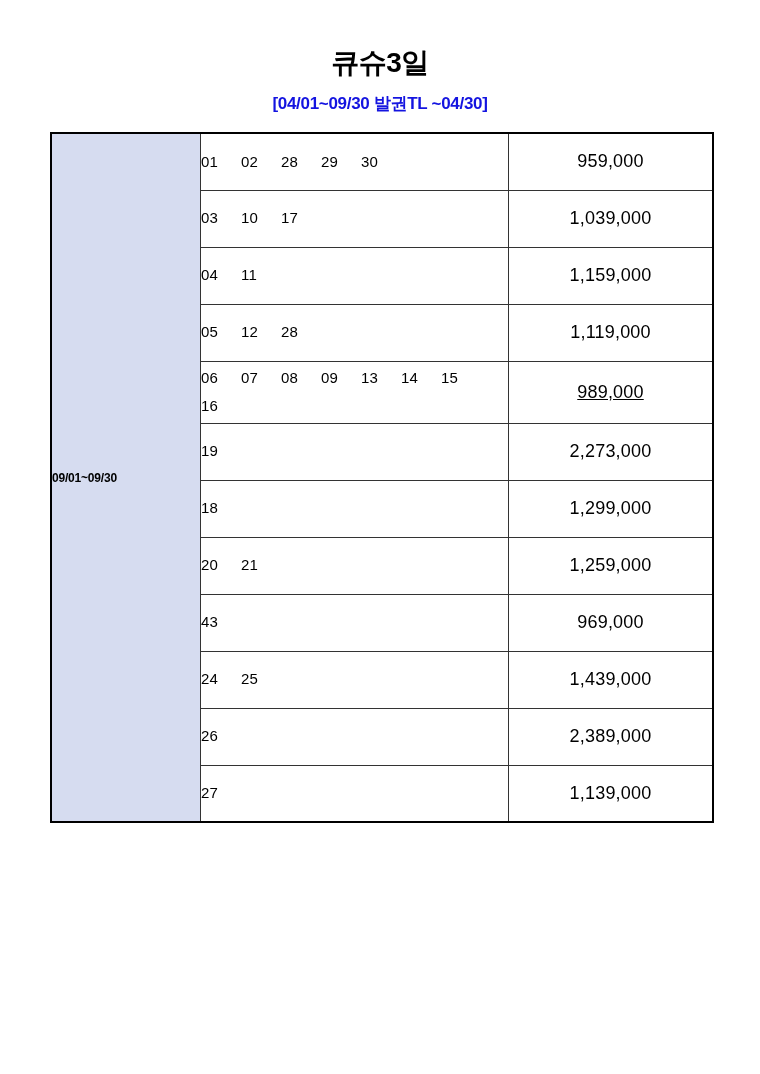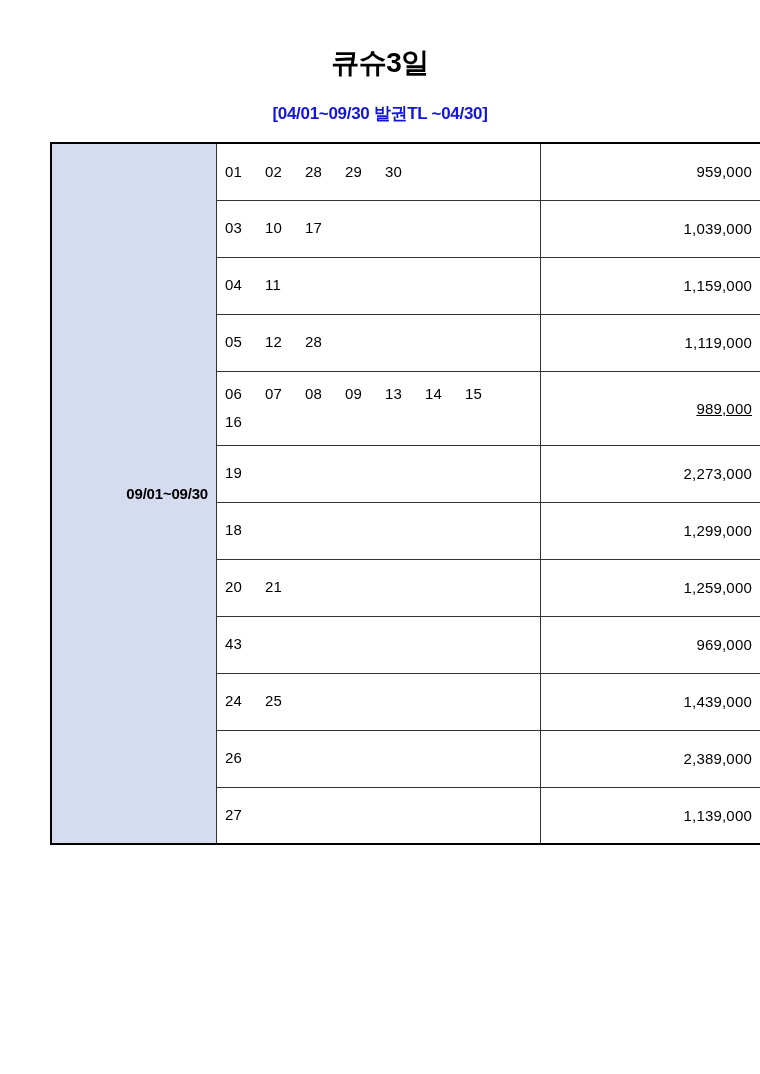--- a/index.html
+++ b/index.html
@@ -26,43 +26,43 @@
     font-weight: bold;
     color: #000000;
     margin-top: 44px;
     letter-spacing: -0.5px;
   }
   .subtitle {
     text-align: center;
     font-size: 17px;
     font-weight: bold;
     color: #1414e0;
-    margin-top: 20px;
+    margin-top: 10px;
     letter-spacing: -0.3px;
   }
   .table-wrap {
     margin: 17px auto 0 auto;
     width: 660px;
   }
   table.price-table {
     border-collapse: collapse;
     width: 660px;
     table-layout: fixed;
     border: 2px solid #000000;
   }
   table.price-table td {
     border: 1px solid #333333;
-    padding: 8px;
+    padding: 0;
     vertical-align: middle;
   }
   td.period-cell {
     width: 148px;
     background: #d6dcf0;
-    text-align: right;
-    font-size: 15px;
+    text-align: left;
+    font-size: 12px;
     font-weight: bold;
     border-right: 1px solid #333333;
     border-left: none;
     border-top: none;
     border-bottom: none;
     letter-spacing: -0.2px;
   }
   td.dates-cell {
     width: 307px;
     padding: 14px 0 14px 14px;
@@ -71,22 +71,22 @@
     color: #000000;
     letter-spacing: 0.2px;
     border-left: none;
   }
   td.dates-cell .d {
     display: inline-block;
     min-width: 40px;
   }
   td.price-cell {
     width: 203px;
-    text-align: right;
-    font-size: 15px;
+    text-align: center;
+    font-size: 18px;
     color: #000000;
     letter-spacing: 0.2px;
     border-right: none;
   }
   tr.row-first td.dates-cell,
   tr.row-first td.price-cell {
     border-top: none;
   }
   tr.row-last td.dates-cell,
   tr.row-last td.price-cell {

